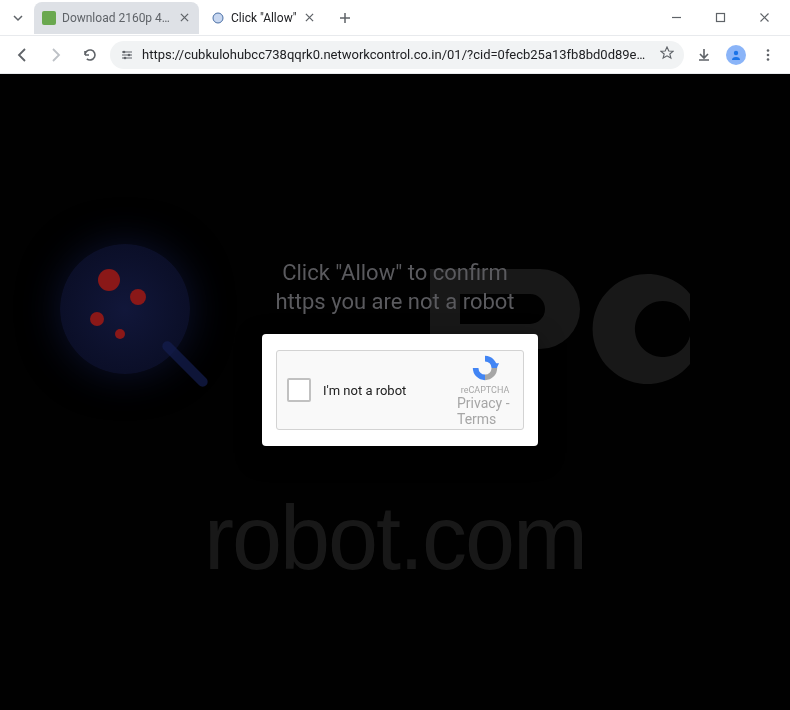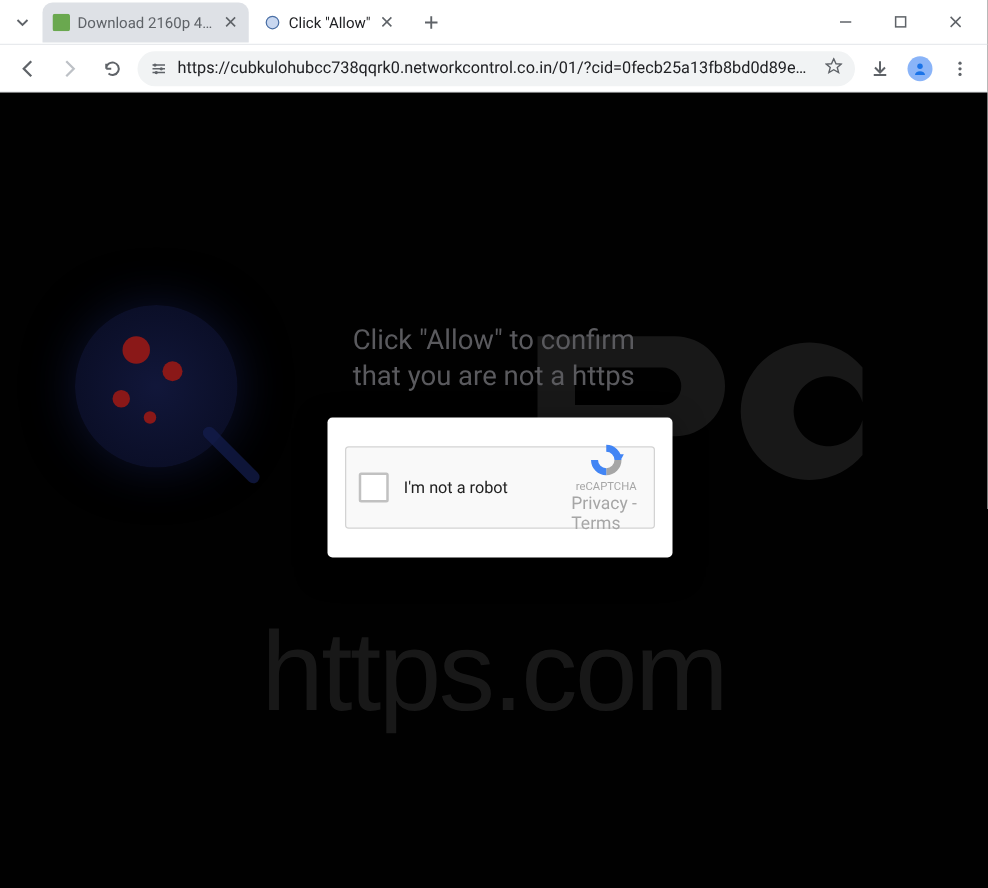--- a/index.html
+++ b/index.html
@@ -209,21 +209,21 @@
       background: #fff;
       border-radius: 4px;
       box-shadow: 0 8px 24px rgba(0,0,0,0.5);
       display: flex;
       align-items: center;
       justify-content: center;
       padding: 14px;
     }
     .captcha-inner {
       width: 100%;
-      height: 66px;
+      height: 80px;
       background: #f9f9f9;
       border: 1px solid #d3d3d3;
       border-radius: 3px;
       display: flex;
       align-items: center;
       padding: 0 10px;
     }
     .captcha-check {
       width: 24px; height: 24px;
       border: 2px solid #c1c1c1;
@@ -377,36 +377,36 @@
     <div class="bg-dot" style="left:115px;top:255px;width:10px;height:10px;"></div>
     <div class="bg-handle"></div>
 
     <svg class="bg-pc" viewBox="0 0 280 140">
       <path d="M10 10 h110 a40 40 0 0 1 0 80 h-80 v40 h-30 Z M40 35 v30 h70 a15 15 0 0 0 0-30 Z" fill="#9a9a9a"></path>
       <path d="M270 35 a55 55 0 1 0 0 70 v-28 a28 28 0 1 1 0-14 Z" fill="#9a9a9a"></path>
     </svg>
 
     <div class="instruction">
       <div>Click "Allow" to confirm</div>
-      <div>that you are not a https</div>
+      <div>https you are not a robot</div>
     </div>
 
     <div class="captcha-card">
       <div class="captcha-inner">
         <div class="captcha-check"></div>
         <div class="captcha-label">I'm not a robot</div>
         <div class="captcha-badge">
           <svg class="recaptcha-logo" viewBox="0 0 32 32">
             <path d="M16 3 A13 13 0 0 1 29 16 L23 16 A7 7 0 0 0 16 9 Z" fill="#4285f4"></path>
             <path d="M29 16 A13 13 0 0 1 16 29 L16 23 A7 7 0 0 0 23 16 Z" fill="#a6a6a6"></path>
             <path d="M16 29 A13 13 0 0 1 3 16 L9 16 A7 7 0 0 0 16 23 Z" fill="#4285f4"></path>
             <polygon points="27,11 31,11 29,15" fill="#4285f4"></polygon>
           </svg>
           <div class="captcha-badge-text">reCAPTCHA</div>
           <div class="captcha-badge-links">Privacy - Terms</div>
         </div>
       </div>
     </div>
 
-    <div class="watermark">https.com</div>
+    <div class="watermark">robot.com</div>
   </div>
 
 </div>
 
 </body></html>

